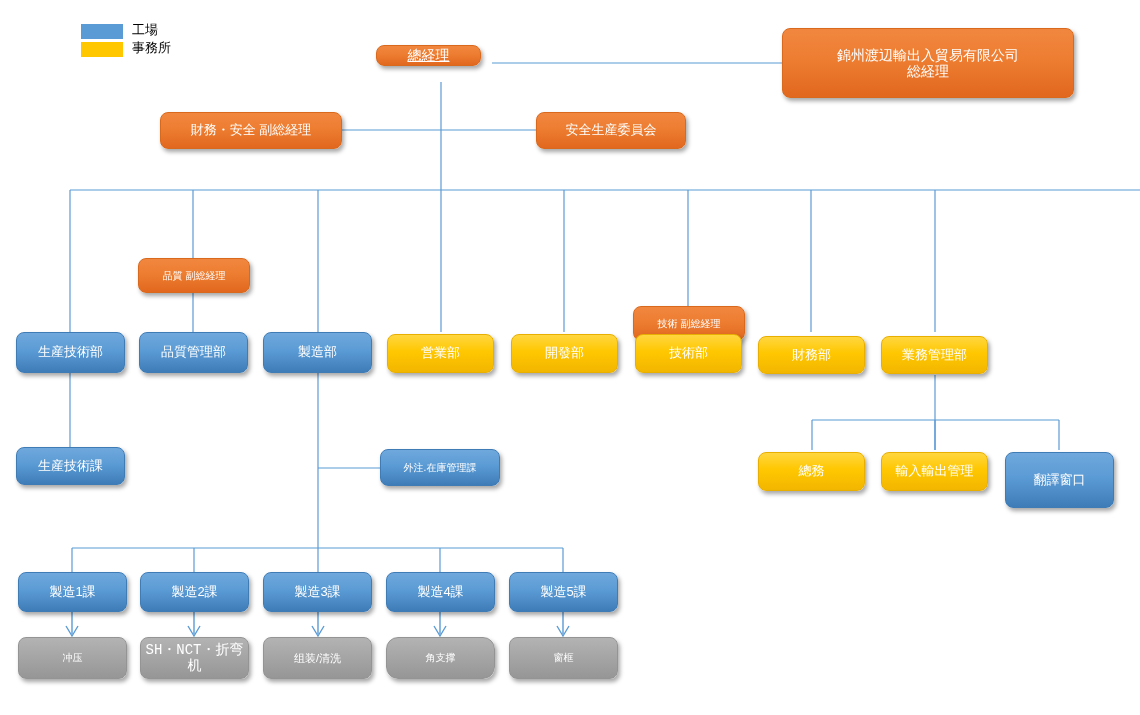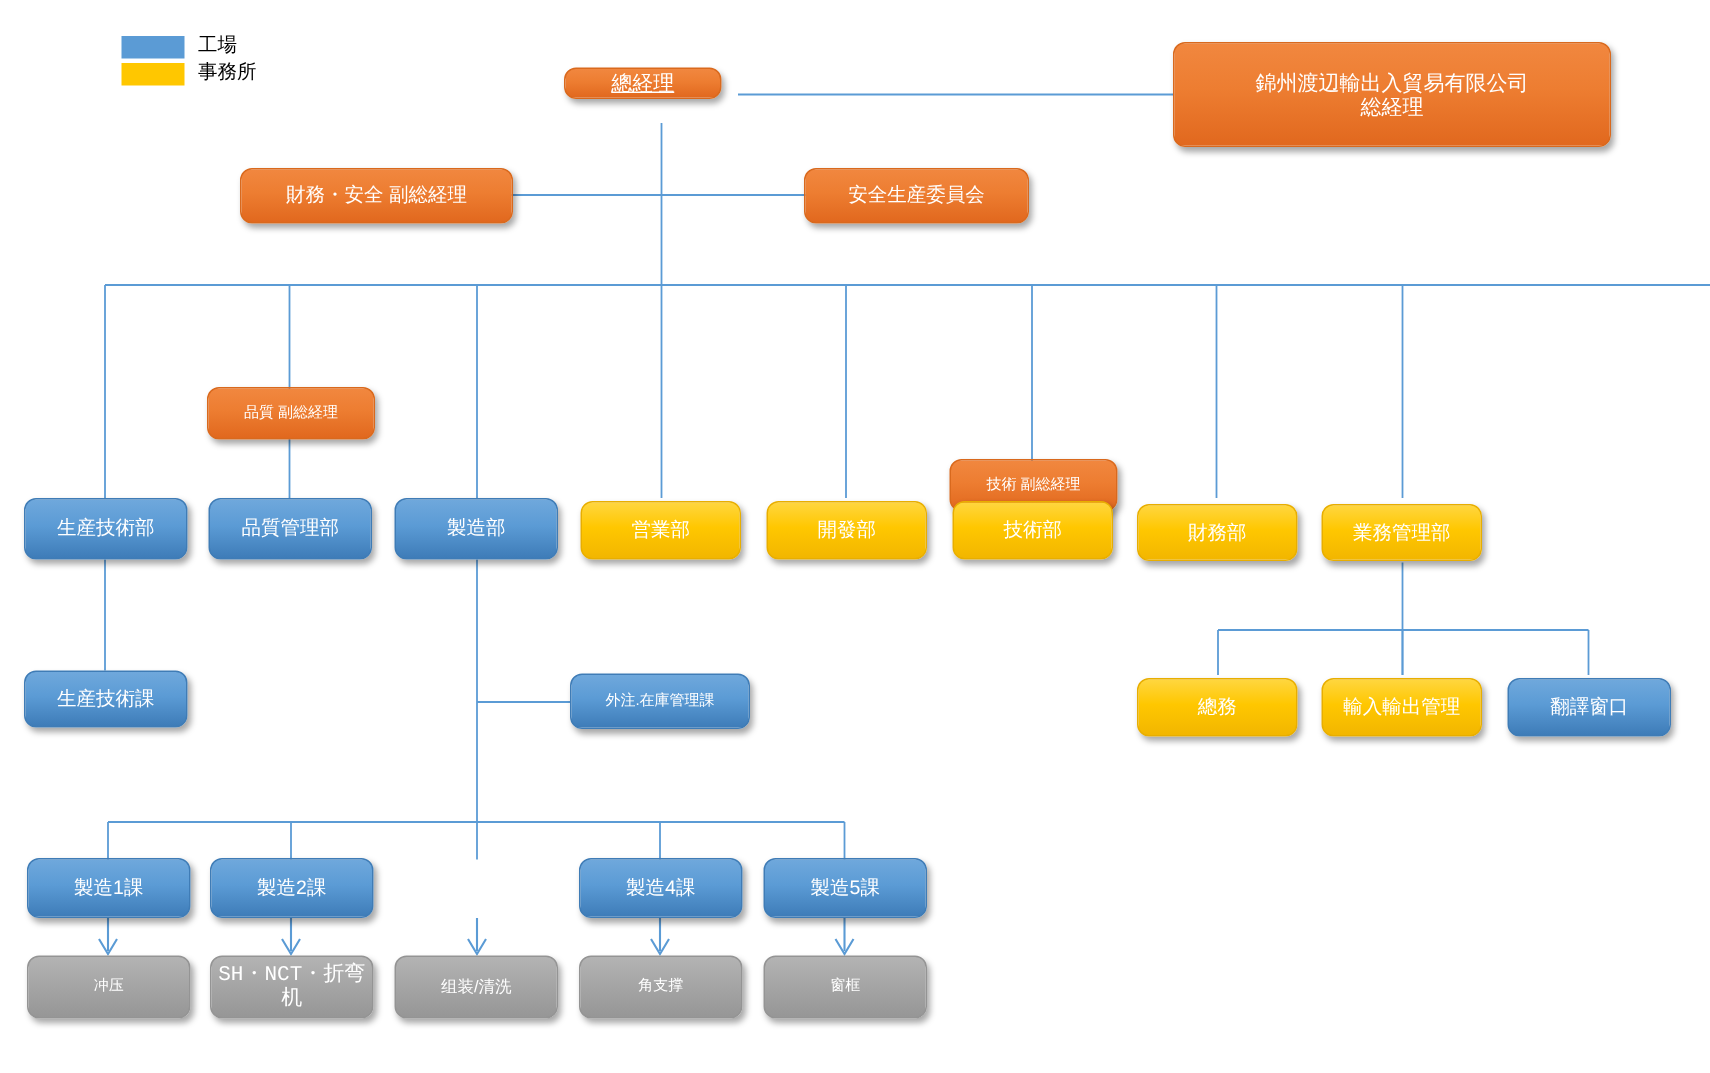--- a/index.html
+++ b/index.html
@@ -139,26 +139,27 @@
   <div class="node yellow f13" style="left:635px;top:334px;width:107px;height:39px;">技術部</div>
   <div class="node yellow f13" style="left:758px;top:336px;width:107px;height:38px;">財務部</div>
   <div class="node yellow f13" style="left:881px;top:336px;width:107px;height:38px;">業務管理部</div>
 
   <div class="node blue f13" style="left:16px;top:447px;width:109px;height:38px;">生産技術課</div>
 
   <div class="node blue f12" style="left:380px;top:449px;width:120px;height:37px;">外注.在庫管理課</div>
 
   <div class="node yellow f13" style="left:758px;top:452px;width:107px;height:39px;">總務</div>
   <div class="node yellow f13" style="left:881px;top:452px;width:107px;height:39px;">輸入輸出管理</div>
-  <div class="node blue f13" style="left:1005px;top:452px;width:109px;height:39px;">翻譯窗口</div>
+  <div class="node blue f13" style="left:1005px;top:452px;width:109px;height:56px;">翻譯窗口</div>
 
   <div class="node blue f13" style="left:18px;top:572px;width:109px;height:40px;">製造1課</div>
   <div class="node blue f13" style="left:140px;top:572px;width:109px;height:40px;">製造2課</div>
+  <div class="node blue f13" style="left:263px;top:572px;width:109px;height:40px;">製造3課</div>
   <div class="node blue f13" style="left:386px;top:572px;width:109px;height:40px;">製造4課</div>
   <div class="node blue f13" style="left:509px;top:572px;width:109px;height:40px;">製造5課</div>
 
   <div class="node gray f12" style="left:18px;top:637px;width:109px;height:42px;">冲压</div>
   <div class="node gray mono" style="left:140px;top:637px;width:109px;height:42px;">SH・NCT・折弯机</div>
   <div class="node gray f11" style="left:263px;top:637px;width:109px;height:42px;">组装/清洗</div>
-  <div class="node gray f12" style="left:386px;top:637px;width:109px;height:42px;">角支撑</div>
+  <div class="node gray f12" style="left:386px;top:637px;width:109px;height:42px;border-radius:12px;">角支撑</div>
   <div class="node gray f12" style="left:509px;top:637px;width:109px;height:42px;">窗框</div>
 
 </div>
 
 </body></html>

